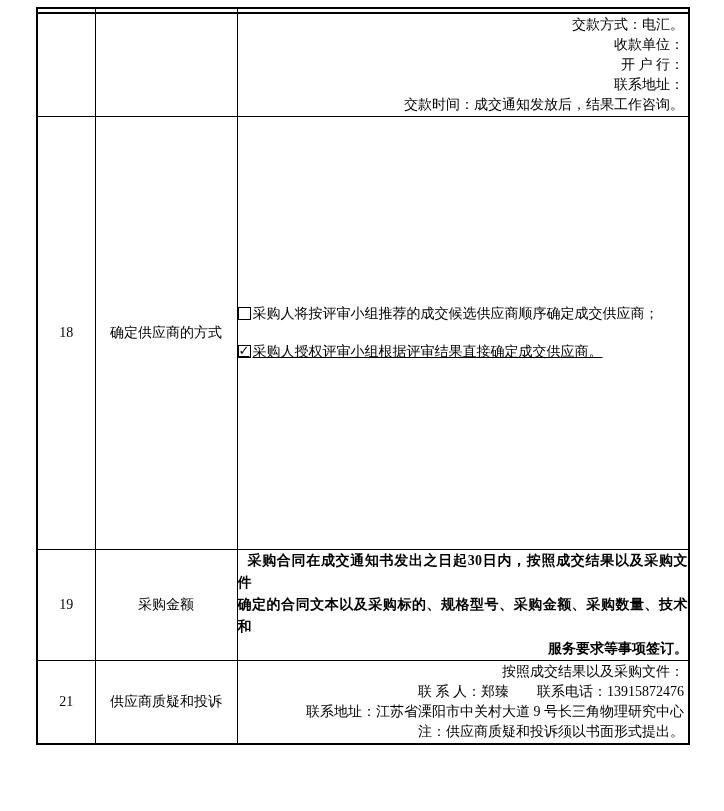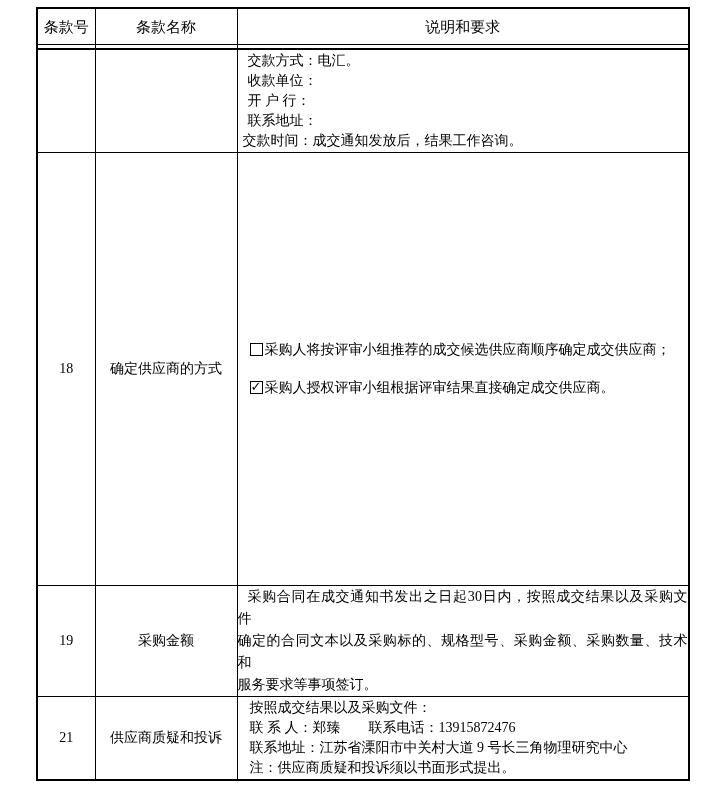--- a/index.html
+++ b/index.html
@@ -47,39 +47,39 @@
     border-bottom: 2px solid #000;
   }
   td.c-no, td.c-name { text-align: center; margin-left: 16px; }
   tr.r-bank td  { height: 102px; }
   tr.r-18 td    { height: 432px; }
   tr.r-19 td    { height: 66px; }
   tr.r-20 td    { height: 46px; }
   tr.r-21 td    { height: 82px; }
 
   .pad10 { padding-left: 10px; padding-right: 4px; }
-  .pad1  { padding-left: 12px;  padding-right: 4px; border-radius: 25px; }
+  .pad1  { padding-left: 0;  padding-right: 4px; border-radius: 25px; }
 
-  .line { display: block; }
+  .line { display: block; text-align: right; }
   .outdent { margin-left: -5px; }
 
   .fill {
     text-align: justify;
     text-align-last: justify;
     letter-spacing: 0.4px;
   }
   .indent { text-indent: 10px; }
-  .lh22 .line { line-height: 22px; }
+  .lh22 .line { line-height: 22px; font-weight: bold; }
 
   .opt {
     display: flex;
     align-items: flex-start;
     line-height: 20px;
   }
-  .opt + .opt { margin-top: 18px; }
+  .opt + .opt { margin-top: 18px; text-decoration: underline; }
   .cbx {
     flex: 0 0 auto;
     width: 11px;
     height: 11px;
     border: 1px solid #000;
     margin: 3px 2px 0 0;
     display: inline-flex;
     align-items: center;
     justify-content: center;
     font-family: "DejaVu Sans", sans-serif;
@@ -96,25 +96,20 @@
 
 <div class="page">
   <table class="terms">
     <colgroup>
       <col style="width:58px">
       <col style="width:142px">
       <col style="width:452px">
     </colgroup>
 
     <tbody>
-        <tr class="hdr">
-      <td>条款号</td>
-      <td>条款名称</td>
-      <td>说明和要求</td>
-    </tr>
 
     <tr class="gap">
       <td></td>
       <td></td>
       <td></td>
     </tr>
 
     <tr class="r-bank">
       <td class="c-no"></td>
       <td class="c-name"></td>

